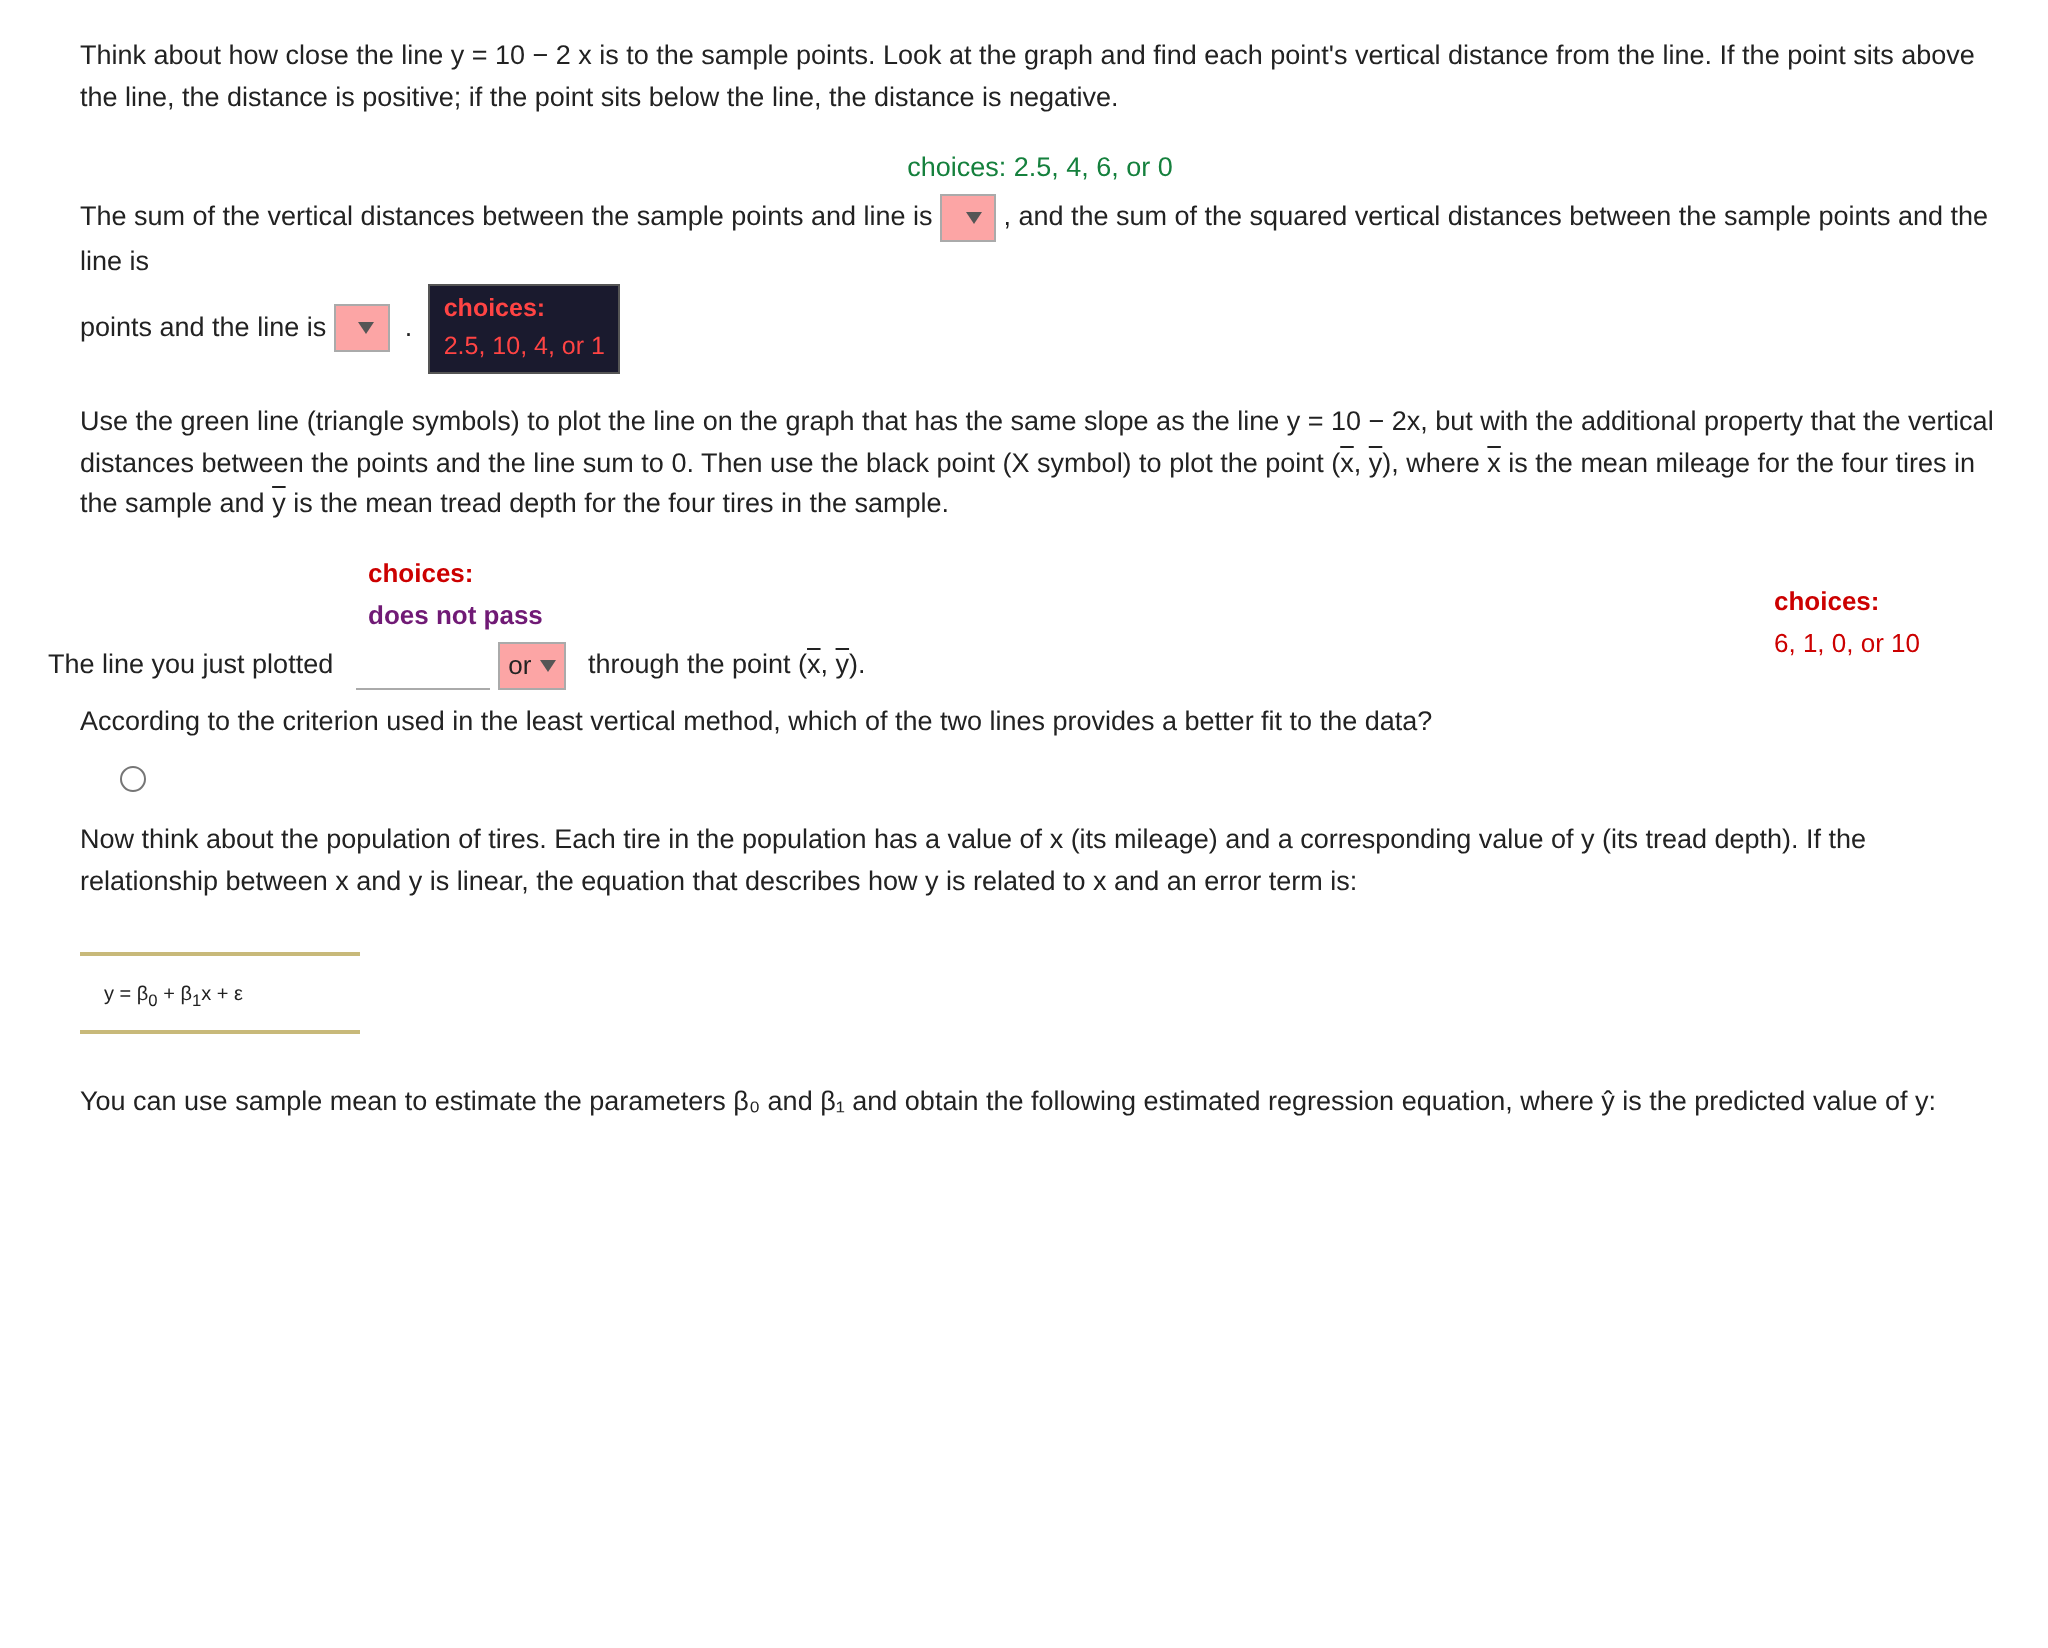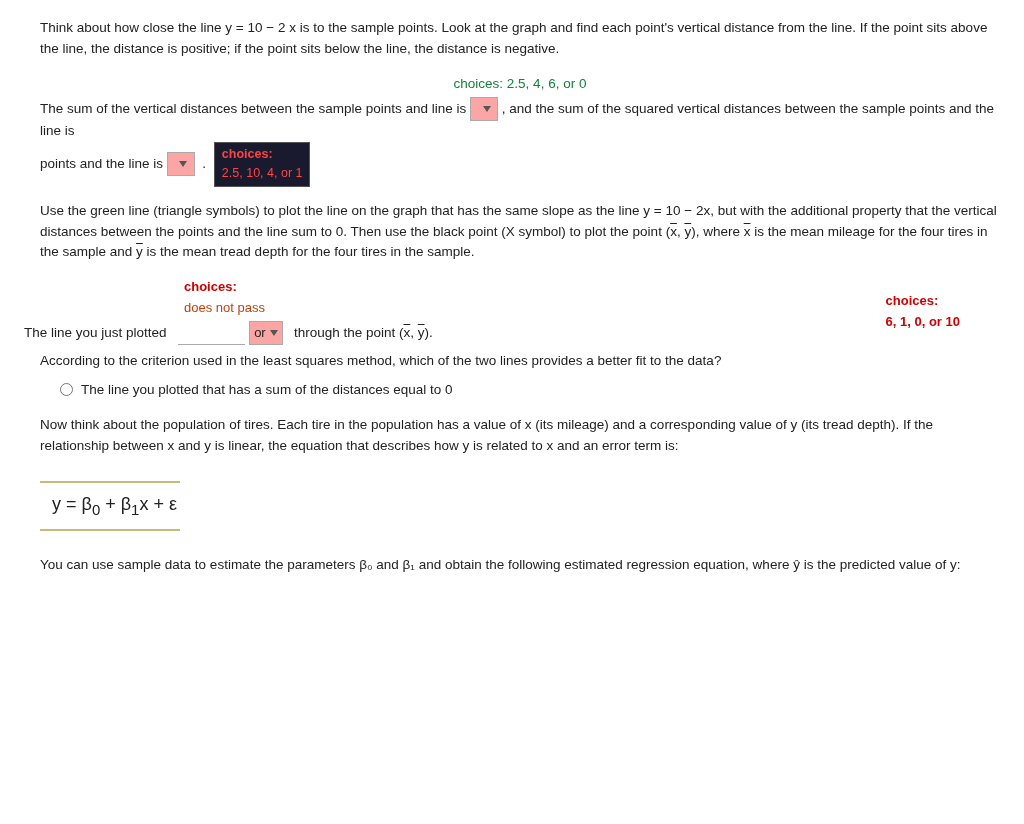--- a/index.html
+++ b/index.html
@@ -42,21 +42,21 @@
     .radio-item { display: flex; align-items: flex-start; margin: 7px 0; }
     .radio-item input[type="radio"] { margin-right: 8px; margin-top: 3px; cursor: pointer; }
     .formula-box {
       border-top: 2px solid #c8b97a;
       border-bottom: 2px solid #c8b97a;
       padding: 8px 0 8px 12px;
       margin: 10px 0 10px 0;
       display: inline-block;
       min-width: 140px;
     }
-    .formula-text { font-size: 18px; }
+    .formula-text { font-size: 10px; }
     p { margin-bottom: 6px; }
     .sum-line { margin: 6px 0; }
   </style>
 </head>
 <body>
 
 <div class="section">
   <p>Think about how close the line y = 10 − 2 x is to the sample points. Look at the graph and find each point's vertical distance from the line. If the point sits above the line, the distance is positive; if the point sits below the line, the distance is negative.</p>
 </div>
 
@@ -82,52 +82,51 @@
       </p>
     </div>
 
 <div class="section">
   <p>Use the green line (triangle symbols) to plot the line on the graph that has the same slope as the line y = 10 − 2x, but with the additional property that the vertical distances between the points and the line sum to 0. Then use the black point (X symbol) to plot the point (<span style="text-decoration:overline">x</span>, <span style="text-decoration:overline">y</span>), where <span style="text-decoration:overline">x</span> is the mean mileage for the four tires in the sample and <span style="text-decoration:overline">y</span> is the mean tread depth for the four tires in the sample.</p>
 </div>
 
 <div class="section sum-line">
       <div style="margin-bottom:2px; margin-left:160px;">
         <span class="choices-label-inline" style="color:#cc0000;font-weight:bold;">choices:</span><br>
-        <span class="choices-label-inline" style="color:#c2410c;font-weight:normal;">does not pass</span>
+        <span class="choices-label-inline" style="color:#701a75;font-weight:bold;">does not pass</span>
       </div>
       <p>
         The line you just plotted &nbsp;
         <span style="display:inline-block; min-width:50px; border-bottom:1px solid #aaa;">&nbsp;&nbsp;&nbsp;&nbsp;&nbsp;&nbsp;&nbsp;&nbsp;&nbsp;&nbsp;&nbsp;&nbsp;&nbsp;&nbsp;&nbsp;&nbsp;&nbsp;&nbsp;</span>
         <span class="dropdown-inline" style="border:1px solid #aaa; padding:1px 4px; cursor:pointer; font-size:13px;">
           or <span class="arrow" style="display:inline-block;width:0;height:0;border-left:4px solid transparent;border-right:4px solid transparent;border-top:6px solid #555;margin-left:4px;vertical-align:middle;"></span>
         </span>
         &nbsp; through the point (<span style="text-decoration:overline">x</span>, <span style="text-decoration:overline">y</span>).
         <span style="float:right; margin-right:40px; margin-top:-30px;">
           <span class="choices-label-inline" style="color:#cc0000;font-weight:bold;">choices:</span><br>
-          <span class="choices-label-inline" style="color:#cc0000;font-weight:bold;">6, 1, 0, or 10</span>
+          <span class="choices-label-inline" style="color:#cc0000;font-weight:normal;">6, 1, 0, or 10</span>
         </span>
       </p>
     </div>
 
 <div class="section">
-  <p>According to the criterion used in the least squares method, which of the two lines provides a better fit to the data?</p>
+  <p>According to the criterion used in the least vertical method, which of the two lines provides a better fit to the data?</p>
   <div class="radio-group">
     <div class="radio-item">
       <input type="radio" name="bestfit" style="">
-      <span>The line you plotted that has a sum of the distances equal to 0</span>
     </div>
   </div>
 </div>
 
 <div class="section">
   <p>Now think about the population of tires. Each tire in the population has a value of x (its mileage) and a corresponding value of y (its tread depth). If the relationship between x and y is linear, the equation that describes how y is related to x and an error term is:</p>
   <div style="margin: 14px 0 14px 0;">
     <div class="formula-box">
       <span class="formula-text">
         y = β<sub>0</sub> + β<sub>1</sub>x + ε
       </span>
     </div>
   </div>
 </div>
 
 <div class="section">
-  <p>You can use sample data to estimate the parameters β₀ and β₁ and obtain the following estimated regression equation, where ŷ is the predicted value of y:</p>
+  <p>You can use sample mean to estimate the parameters β₀ and β₁ and obtain the following estimated regression equation, where ŷ is the predicted value of y:</p>
 </div>
 
 </body></html>

